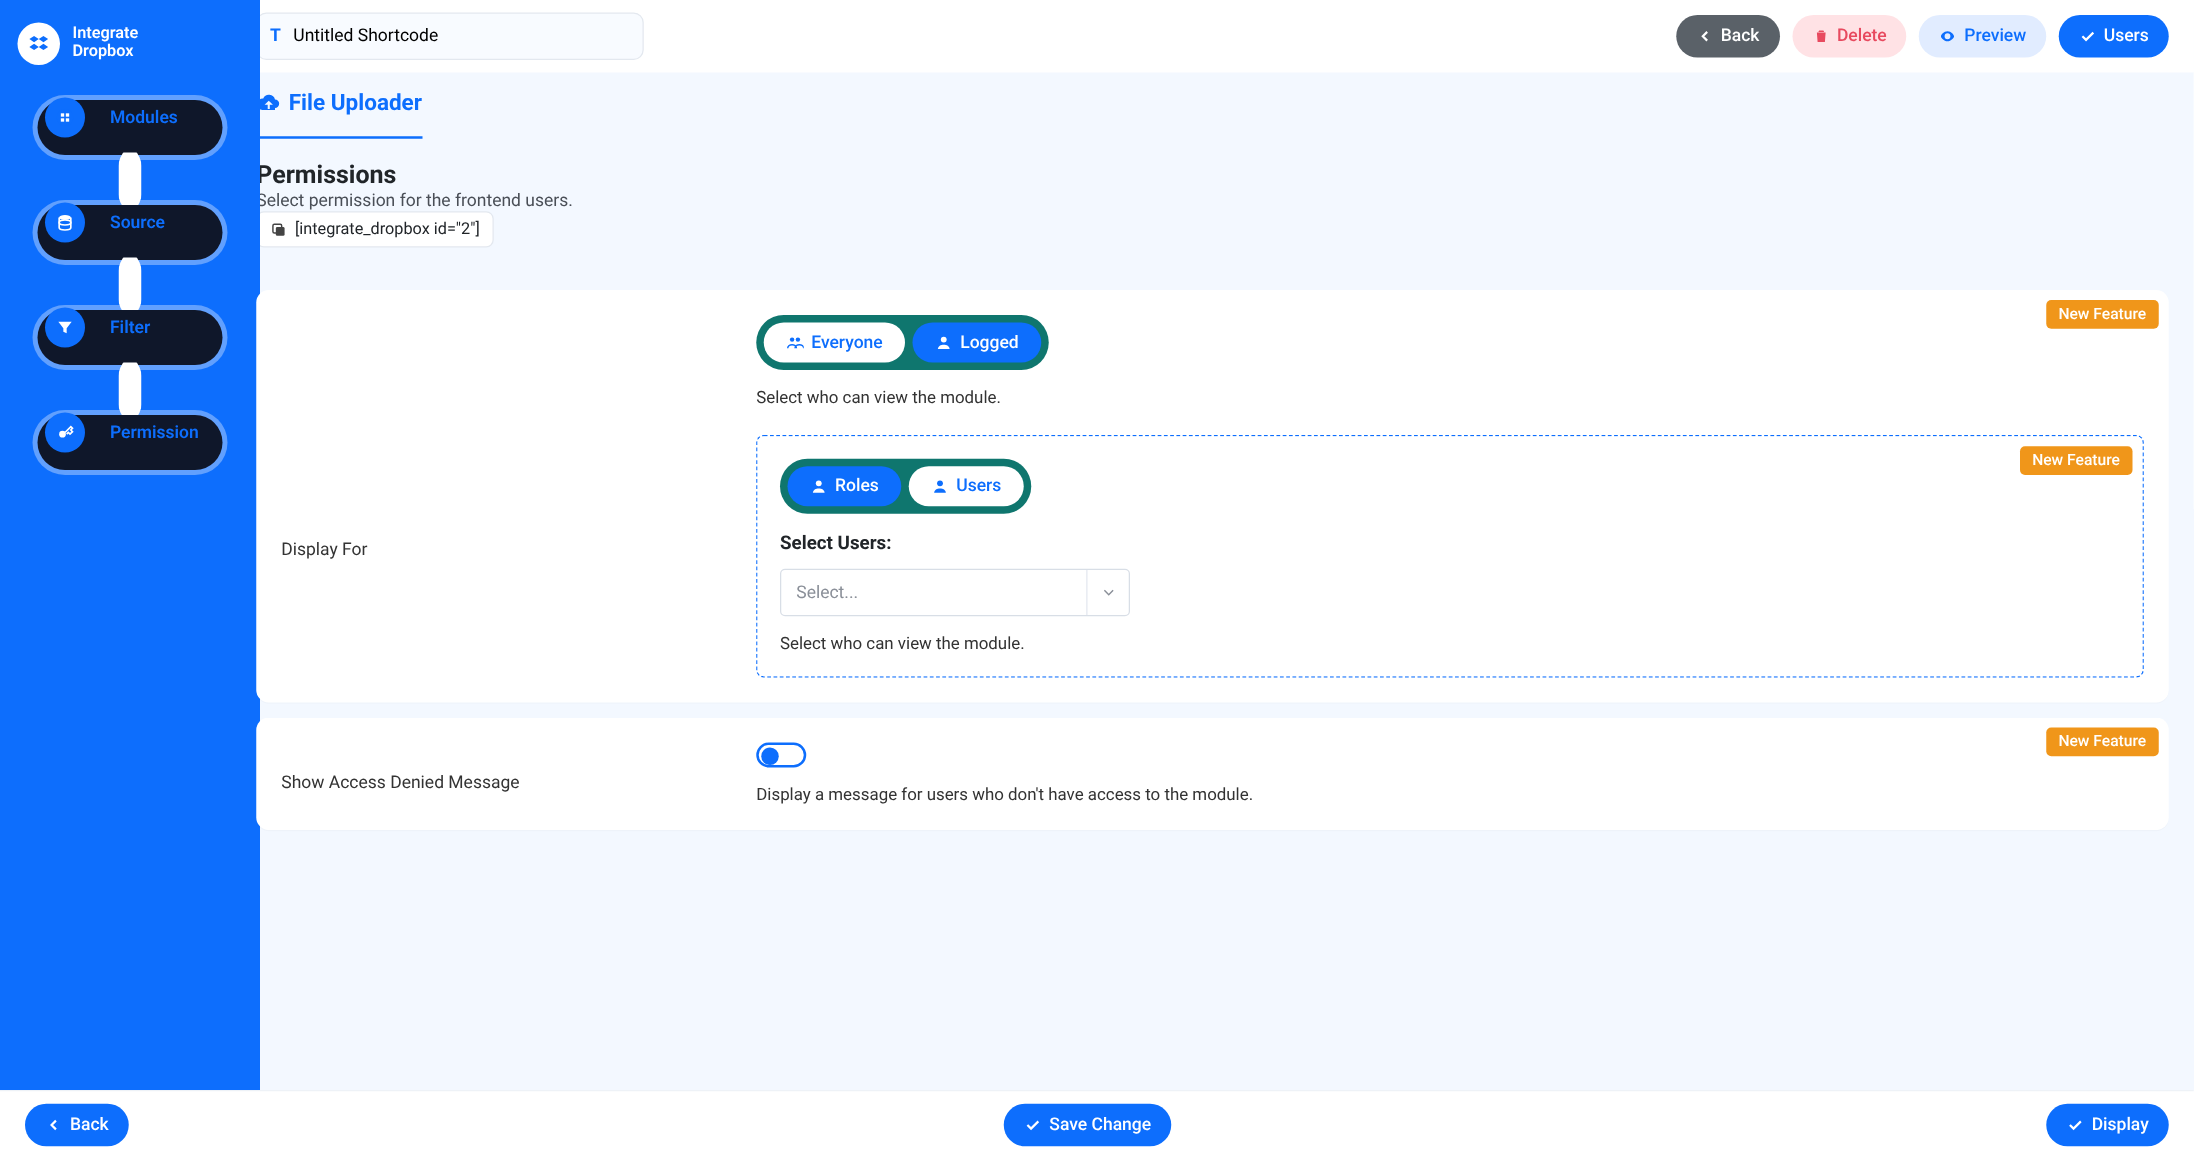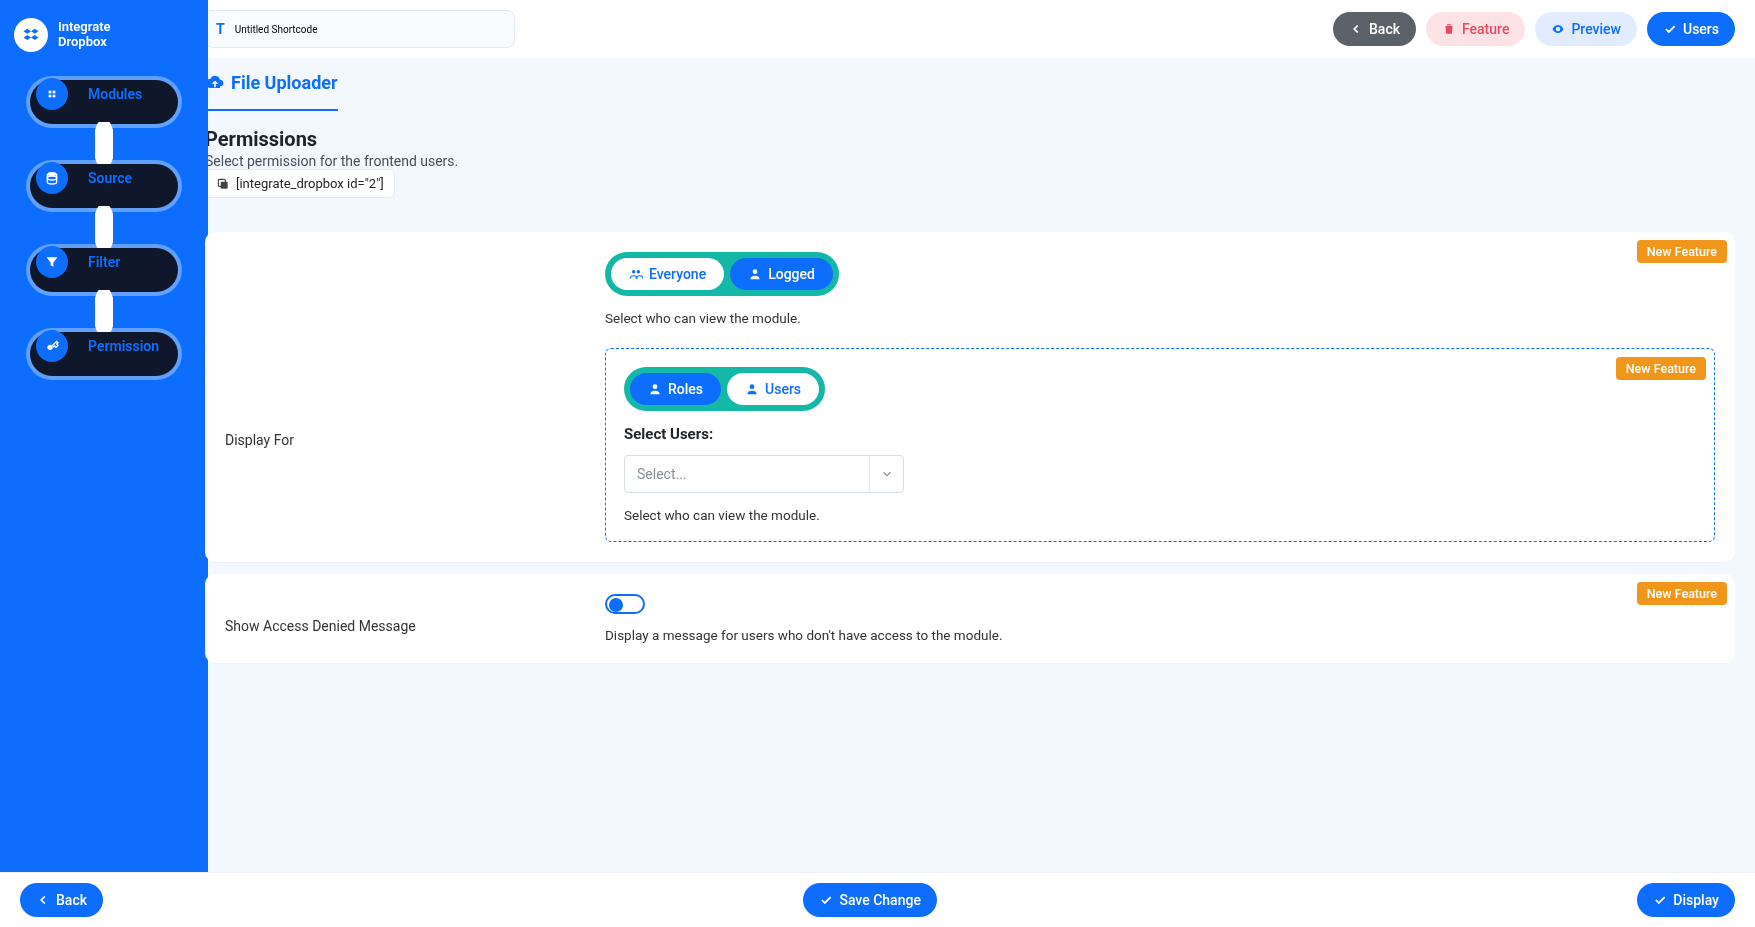--- a/index.html
+++ b/index.html
@@ -29,21 +29,21 @@
   .step + .connector{width:18px;height:44px;background:#fff;clip-path:ellipse(60% 58% at 50% 50%);margin:-2px 0;}
   .step .ico{width:32px;height:32px;border-radius:50%;background:var(--blue);display:flex;align-items:center;justify-content:center;color:#fff;}
   .step .ico svg{width:16px;height:16px;}
   .step .lbl{color:var(--blue);font-weight:600;font-size:14px;}
 
   
   .page{margin-left:185px;min-height:100%;display:flex;flex-direction:column;}
   .topbar{display:flex;align-items:center;justify-content:space-between;padding:10px 20px;background:#fff;}
   .title-input{flex:0 0 310px;height:38px;border:1px solid #e3e8ef;border-radius:8px;background:#f8fbff;display:flex;align-items:center;padding:0 10px;gap:8px;}
   .title-input .t-icon{font-weight:700;color:var(--blue);}
-  .title-input input{border:none;outline:none;background:transparent;font-size:10px;flex:1;}
+  .title-input input{border:none;outline:none;background:transparent;font-size:14px;flex:1;}
   .top-actions{display:flex;gap:10px;}
   .btn{height:34px;border:none;border-radius:999px;padding:0 16px;display:flex;align-items:center;gap:6px;font-size:14px;font-weight:500;cursor:pointer;}
   .btn svg{width:14px;height:14px;}
   .btn-back{background:#5a6168;color:#fff;}
   .btn-delete{background:#ffe2e5;color:var(--red);}
   .btn-preview{background:#e1ecff;color:var(--blue);}
   .btn-save{background:var(--blue);color:#fff;}
 
   
   .header-section{background:var(--bg);padding:14px 20px 22px;}
@@ -56,21 +56,21 @@
   .shortcode-chip svg{width:14px;height:14px;color:#444;}
 
   
   .content{padding:0 20px 100px;background:var(--bg);flex:1;}
   .card{position:relative;background:#fff;border-radius:10px;padding:20px;margin-top:12px;box-shadow:0 1px 0 rgba(0,0,0,0.02);}
   .new-badge{position:absolute;top:8px;right:8px;background:var(--orange);color:#fff;font-size:12.5px;padding:4px 10px;border-radius:4px;font-weight:500;}
   .row{display:flex;align-items:flex-start;}
   .row-label{flex:0 0 380px;padding-top:8px;color:#333;font-size:14px;}
   .row-body{flex:1;min-width:0;}
 
-  .segmented{display:inline-flex;background:#14b8a6;border-radius:999px;padding:6px;gap:6px;}
+  .segmented{display:inline-flex;background:#0f766e;border-radius:999px;padding:6px;gap:6px;}
   .seg-btn{border:none;border-radius:999px;padding:8px 18px;background:#fff;color:var(--blue);font-size:14px;font-weight:500;display:flex;align-items:center;gap:6px;cursor:pointer;}
   .seg-btn.active{background:var(--blue);color:#fff;}
   .seg-btn svg{width:14px;height:14px;}
   .hint{font-size:13.5px;color:#333;margin-top:14px;}
 
   .dashed-panel{position:relative;border:1px dashed var(--blue);border-radius:6px;padding:18px;margin-top:22px;}
   .dashed-panel .new-badge{top:8px;right:8px;}
   .select-users-title{font-weight:700;margin:14px 0 12px;font-size:15px;}
   .select-box{width:280px;height:38px;border:1px solid #d8dee6;border-radius:4px;display:flex;align-items:center;justify-content:space-between;padding:0 0 0 12px;color:#8a8f98;font-size:14px;cursor:pointer;}
   .select-box .caret{width:34px;height:100%;border-left:1px solid #e3e8ef;display:flex;align-items:center;justify-content:center;color:#8a8f98;}
@@ -159,21 +159,21 @@
       <button class="btn btn-back">
         <svg viewBox="0 0 24 24" fill="none" stroke="currentColor" stroke-width="3">
             <path d="M15 6l-6 6 6 6"></path>
           </svg>
         <span>Back</span>
       </button>
       <button class="btn btn-delete">
         <svg viewBox="0 0 24 24" fill="currentColor">
             <path d="M6 7h12l-1 13H7L6 7zm3-3h6l1 2H8l1-2z"></path>
           </svg>
-        <span>Feature</span>
+        <span>Delete</span>
       </button>
       <button class="btn btn-preview">
         <svg viewBox="0 0 24 24" fill="currentColor">
             <path d="M12 5c5 0 9 5 9 7s-4 7-9 7-9-5-9-7 4-7 9-7zm0 3a4 4 0 100 8 4 4 0 000-8z"></path>
           </svg>
         <span>Preview</span>
       </button>
       <button class="btn btn-save">
         <svg viewBox="0 0 24 24" fill="none" stroke="currentColor" stroke-width="3">
             <path d="M5 12l5 5L20 7"></path>

